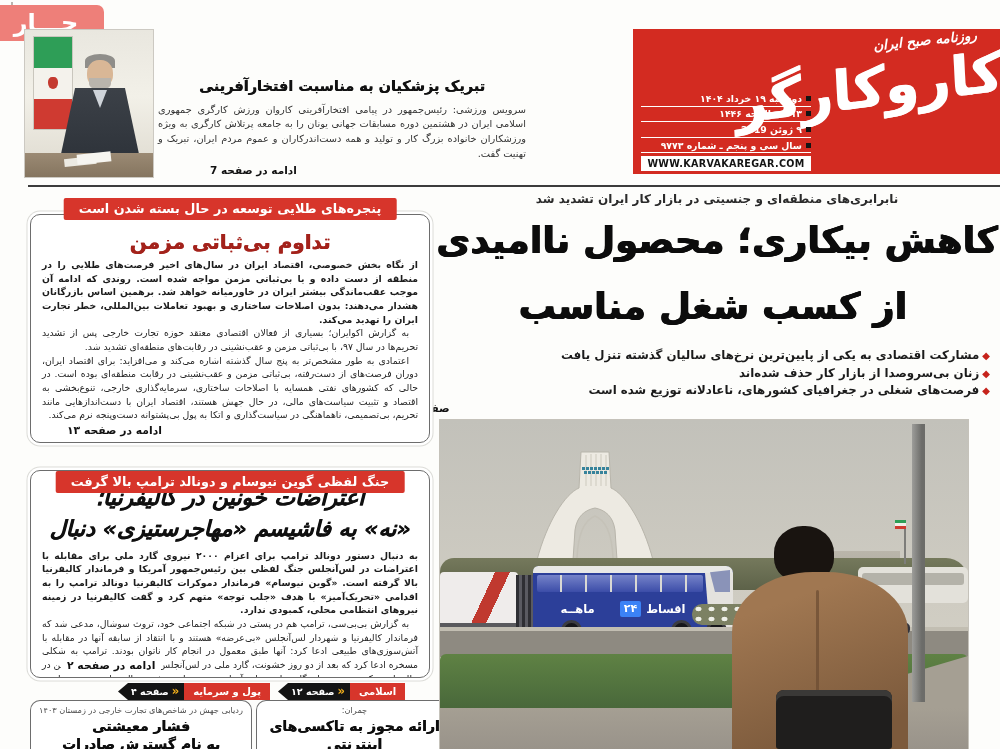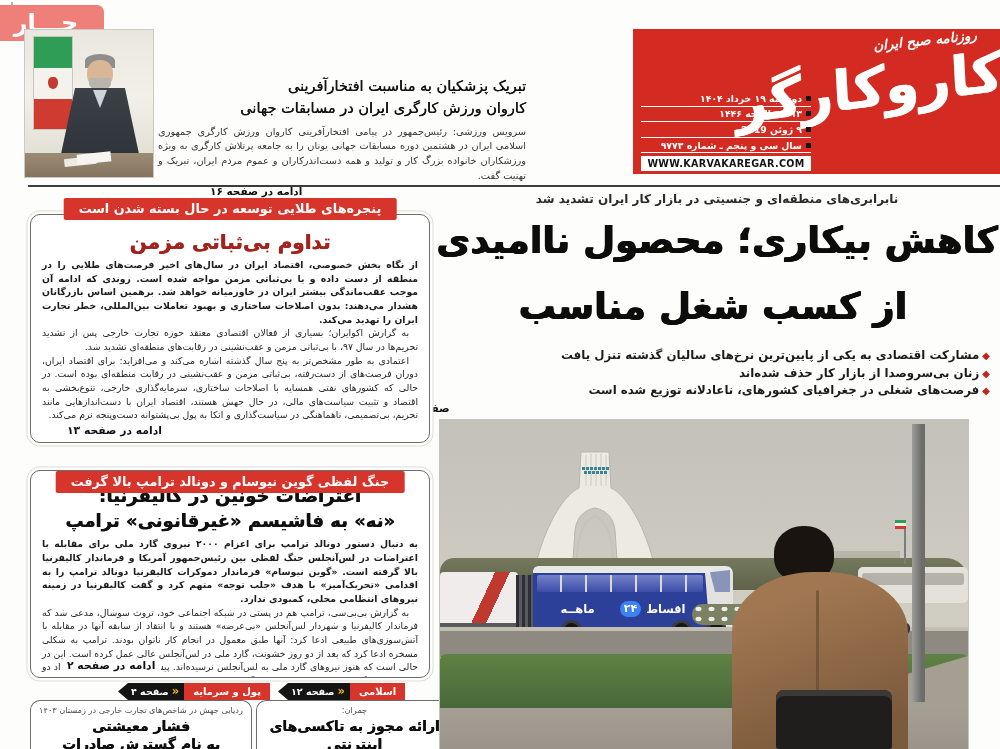--- a/index.html
+++ b/index.html
@@ -25,21 +25,21 @@
   .tsp-flag .r { height:33%; background:#cf3a31; }
   .tsp-hair { position:absolute; left:60px; top:24px; width:30px; height:14px; background:#8f8e8a; border-radius:50% 50% 0 0; }
   .tsp-head { position:absolute; left:62px; top:30px; width:26px; height:28px; background:#d9b796; border-radius:46%; }
   .tsp-beard { position:absolute; left:64px; top:48px; width:22px; height:12px; background:#b9b4ac; border-radius:0 0 50% 50%; }
   .tsp-body { position:absolute; left:36px; top:58px; width:78px; height:66px; background:linear-gradient(180deg,#3c4148,#2f343b); clip-path:polygon(18% 0, 82% 0, 100% 100%, 0 100%); }
   .tsp-shirt { position:absolute; left:68px; top:60px; width:14px; height:18px; background:#cfd4da; clip-path:polygon(0 0,100% 0,50% 100%); }
   .tsp-desk { position:absolute; left:0; bottom:0; width:100%; height:24px; background:linear-gradient(180deg,#9b8a74,#85755f); }
   .tsp-paper { position:absolute; left:52px; bottom:14px; width:34px; height:10px; background:#f6f5f0; transform:rotate(-6deg); box-shadow:-14px 2px 0 -1px #eceae2; }
 
   .ts-text { position:absolute; left:158px; top:76px; width:368px; }
-  .ts-title { text-align:right; font-weight:normal; font-size:14.5px; line-height:1.5; color:#111; text-shadow:0.4px 0 currentColor; }
+  .ts-title { text-align:center; font-weight:bold; font-size:14.5px; line-height:1.5; color:#111; text-shadow:0.4px 0 currentColor; }
   .ts-body { margin-top:5px; font-size:9.8px; line-height:1.5; text-align:justify; color:#333; }
   .ts-cont { margin-top:2px; text-align:left; padding-left:52px; font-weight:bold; font-size:10.5px; color:#111; }
 
   
   .masthead { position:absolute; left:633px; top:29px; width:367px; height:145px; background:#d32b21; }
   .mh-tagline { position:absolute; left:222px; top:3px; width:140px; text-align:center; color:#fff; font-size:13.5px; font-style:italic; font-weight:bold; transform:rotate(-6deg); }
   .mh-title { position:absolute; left:148px; top:24px; width:222px; text-align:center; color:#fff; font-size:55px; font-weight:bold; letter-spacing:-2px; transform:rotate(-7deg) skewX(-4deg); text-shadow:1px 0 currentColor; }
   .mh-dates { position:absolute; left:8px; top:62px; width:170px; }
   .mh-line { display:flex; align-items:center; gap:4px; height:15.6px; border-bottom:1.5px solid #fff; color:#fff; font-size:9.3px; font-weight:bold; white-space:nowrap; }
   .mh-sq { flex:0 0 auto; width:5px; height:5px; background:#141414; }
@@ -56,21 +56,21 @@
   .lead-bullets .diamond { color:#c6231b; font-size:10px; margin-left:3px; }
   .lead-pageref { position:absolute; left:406px; top:402px; font-size:11px; font-weight:bold; color:#111; }
 
   
   .abox { position:absolute; left:30px; width:400px; background:#fff; border:1.2px solid #6d6d6d; border-radius:10px; box-shadow:0 0 0 2.5px #fff, 0 0 0 3.5px #dcdcd8; overflow:hidden; }
   .abox1 { top:214px; height:229px; }
   .abox2 { top:470px; height:208px; }
   .aflag { position:absolute; top:198px; left:230px; transform:translateX(-50%); background:#d7352b; color:#fff; font-size:12.8px; font-weight:bold; padding:3px 15px 4px; border-radius:2px; white-space:nowrap; z-index:3; }
   .aflag2 { top:471px; }
   .atitle { margin-top:15px; text-align:center; font-size:20px; font-weight:bold; color:#a3221b; text-shadow:0.5px 0 currentColor; }
-  .atitle2 { margin-top:12px; text-align:center; font-size:18px; font-weight:bold; color:#101010; line-height:1.4; text-shadow:0.5px 0 currentColor; }
+  .atitle2 { margin-top:12px; text-align:center; font-size:22px; font-weight:bold; color:#101010; line-height:1.4; text-shadow:0.5px 0 currentColor;font-style:italic; }
   .abody { margin:4px 11px 0; font-size:9.3px; line-height:1.47; text-align:justify; color:#242424; }
   .abody p { text-indent:9px; }
   .abody p.lede { font-weight:bold; text-indent:0; color:#1c1c1c; }
   .acont { position:absolute; left:30px; bottom:5px; background:#fff; font-weight:bold; font-size:10.8px; color:#111; padding:0 6px; }
 
   
   .teaser-tag { position:absolute; top:683px; height:17px; display:flex; direction:rtl; align-items:stretch; z-index:4; }
   .tag-sec { background:#d7352b; color:#fff; font-size:10px; font-weight:bold; padding:0 9px; display:flex; align-items:center; white-space:nowrap; }
   .tag-page { background:#141414; color:#fff; font-size:9.5px; font-weight:bold; padding:0 5px 0 13px; display:flex; align-items:center; gap:3px; white-space:nowrap; clip-path:polygon(0 50%, 10px 0, 100% 0, 100% 100%, 10px 100%); }
   .tag-chev { color:#f4b11c; font-size:11.5px; line-height:1; }
@@ -93,21 +93,21 @@
   .ph-whitebus .win { position:absolute; left:4px; top:6px; right:4px; height:12px; background:#b4b2a9; border-radius:3px; }
   .ph-busrear { position:absolute; left:0; top:152px; width:78px; height:60px; background:#efeceb; border-radius:4px; background-image:linear-gradient(115deg, transparent 52%, #c0392f 52%, #c0392f 66%, transparent 66%); }
   .ph-busrear .skirt { position:absolute; bottom:0; width:100%; height:9px; background:#5a5a5e; }
   .ph-accordion { position:absolute; left:76px; top:155px; width:17px; height:56px; background:repeating-linear-gradient(90deg,#2e2e33 0 3px,#5a5a61 3px 6px); }
   .ph-bus { position:absolute; left:93px; top:146px; width:200px; height:68px; background:#2c3f99; border-radius:6px 8px 2px 2px; }
   .ph-bus .roof { position:absolute; top:0; left:0; right:0; height:7px; background:#e8e8e6; border-radius:6px 8px 0 0; }
   .ph-bus .wins { position:absolute; top:9px; left:4px; right:30px; height:17px; background:linear-gradient(180deg,#7583c9,#3c4da8); background-image:repeating-linear-gradient(90deg, transparent 0 23px, #d9d9d4 23px 25px), linear-gradient(180deg,#7583c9,#3c4da8); border-radius:2px; }
   .ph-bus .cab { position:absolute; top:7px; right:0; width:28px; height:61px; background:#e4e2de; clip-path:polygon(0 0, 100% 0, 100% 100%, 18% 100%); }
   .ph-bus .shield { position:absolute; top:4px; right:3px; width:20px; height:22px; background:#8a93b8; clip-path:polygon(0 10%, 100% 0, 100% 100%, 25% 100%); }
   .bus-ad { position:absolute; top:31px; left:10px; width:160px; height:24px; display:flex; direction:rtl; align-items:center; justify-content:center; gap:5px; color:#fff; font-weight:bold; font-size:11.5px; white-space:nowrap; }
-  .ad-badge { background:#3b82f6; color:#fff; padding:1px 4px 2px; border-radius:8px; font-size:11px;margin-left:20px; }
+  .ad-badge { background:#3b82f6; color:#fff; padding:1px 4px 2px; border-radius:2px; font-size:11px;margin-left:20px; }
   .wheel { position:absolute; bottom:-7px; width:21px; height:21px; background:#16161a; border:3px solid #3c3c40; border-radius:50%; }
   .w1 { left:28px; } .w2 { left:138px; } .w3 { right:6px; }
   .ph-curb { position:absolute; left:0; top:207px; width:528px; height:4px; background:#c2beb2; }
   .ph-road { position:absolute; left:0; top:211px; width:528px; height:26px; background:#8e8a81; }
   .ph-flowers { position:absolute; left:252px; top:184px; width:128px; height:21px; border-radius:10px; background-color:#7c8163; background-image:radial-gradient(#eef0e8 2.6px, transparent 3.4px); background-size:13px 10px; }
   .ph-grass { position:absolute; left:0; top:234px; width:528px; height:58px; background:linear-gradient(180deg,#5f8244,#47663a); border-radius:6px 6px 0 0; }
   .ph-pave-wedge { position:absolute; left:310px; top:236px; width:218px; height:93px; background:#a59f93; clip-path:polygon(100% 0, 100% 100%, 0 100%, 16% 58%); }
   .ph-pave { position:absolute; left:0; top:288px; width:528px; height:41px; background:linear-gradient(180deg,#a59f93,#99938a); }
   .ph-kiosk { position:absolute; left:427px; top:188px; width:27px; height:44px; background:linear-gradient(180deg,#cd8047,#b06a39); border-radius:3px; }
   .ph-moto { position:absolute; left:452px; top:202px; width:18px; height:13px; background:#33333a; border-radius:40%; }
@@ -141,24 +141,23 @@
     <div class="tsp-head"></div>
     <div class="tsp-beard"></div>
     <div class="tsp-body"></div>
     <div class="tsp-shirt"></div>
     <div class="tsp-desk"></div>
     <div class="tsp-paper"></div>
   </div>
   <div class="ts-text">
     <div class="ts-title">
       <span style="display:block">تبریک پزشکیان به مناسبت افتخارآفرینی</span>
-      <span style="display:block">کاروان ورزش کارگری ایران در مسابقات جهانی</span>
     </div>
     <div class="ts-body">سرویس ورزشی: رئیس‌جمهور در پیامی افتخارآفرینی کاروان ورزش کارگری جمهوری اسلامی ایران در هشتمین دوره مسابقات جهانی یونان را به جامعه پرتلاش کارگری به ویژه ورزشکاران خانواده بزرگ کار و تولید و همه دست‌اندرکاران و عموم مردم ایران، تبریک و تهنیت گفت.</div>
-    <div class="ts-cont">ادامه در صفحه ۱۶</div>
+    <div class="ts-cont">ادامه در صفحه 7</div>
   </div>
 
   <div class="masthead">
     <div class="mh-tagline">روزنامه صبح ایران</div>
     <div class="mh-title">کاروکارگر</div>
     <div class="mh-dates">
       <div class="mh-line">
           <span class="mh-sq"></span>
           <span>دوشنبه ۱۹ خرداد ۱۴۰۴</span>
         </div>
@@ -204,21 +203,21 @@
       <p>به گزارش اکوایران؛ بسیاری از فعالان اقتصادی معتقد حوزه تجارت خارجی پس از تشدید تحریم‌ها در سال ۹۷، با بی‌ثباتی مزمن و عقب‌نشینی در رقابت‌های منطقه‌ای تشدید شد.</p>
       <p>اعتمادی به طور مشخص‌تر به پنج سال گذشته اشاره می‌کند و می‌افزاید: برای اقتصاد ایران، دوران فرصت‌های از دست‌رفته، بی‌ثباتی مزمن و عقب‌نشینی در رقابت منطقه‌ای بوده است. در حالی که کشورهای نفتی همسایه با اصلاحات ساختاری، سرمایه‌گذاری خارجی، تنوع‌بخشی به اقتصاد و تثبیت سیاست‌های مالی، در حال جهش هستند، اقتصاد ایران با دست‌اندازهایی مانند تحریم، بی‌تصمیمی، ناهماهنگی در سیاست‌گذاری و اتکا به پول بی‌پشتوانه دست‌وپنجه نرم می‌کند.</p>
     </div>
     <div class="acont">ادامه در صفحه ۱۳</div>
   </div>
 
   <div class="aflag aflag2">جنگ لفظی گوین نیوسام و دونالد ترامپ بالا گرفت</div>
   <div class="abox abox2">
     <div class="atitle2">
       <span style="display:block">اعتراضات خونین در کالیفرنیا؛</span>
-      <span style="display:block">«نه» به فاشیسم «غیرقانونی» ترامپ</span>
+      <span style="display:block">«نه» به فاشیسم «مهاجرستیزی» دنبال</span>
     </div>
     <div class="abody">
       <p class="lede">به دنبال دستور دونالد ترامپ برای اعزام ۲۰۰۰ نیروی گارد ملی برای مقابله با اعتراضات در لس‌آنجلس جنگ لفظی بین رئیس‌جمهور آمریکا و فرماندار کالیفرنیا بالا گرفته است. «گوین نیوسام» فرماندار دموکرات کالیفرنیا دونالد ترامپ را به اقدامی «تحریک‌آمیز» با هدف «جلب توجه» متهم کرد و گفت کالیفرنیا در زمینه نیروهای انتظامی محلی، کمبودی ندارد.</p>
       <p>به گزارش بی‌بی‌سی، ترامپ هم در پستی در شبکه اجتماعی خود، تروث سوشال، مدعی شد که فرماندار کالیفرنیا و شهردار لس‌آنجلس «بی‌عرضه» هستند و با انتقاد از سابقه آنها در مقابله با آتش‌سوزی‌های طبیعی ادعا کرد: آنها طبق معمول در انجام کار ناتوان بودند. ترامپ به شکلی مسخره ادعا کرد که بعد از دو روز خشونت، گارد ملی در لس‌آنجلس عالی عمل کرده است. این در حالی است که هنوز نیروهای گارد ملی به لس‌آنجلس نرسیده‌اند. پیشتر دونالد ترامپ دستور داد دو هزار نیروی گارد ملی برای مقابله با ناآرامی‌های پس از یورش به مهاجران غیرقانونی، در لس‌آنجلس مستقر شوند.</p>
     </div>
     <div class="acont">ادامه در صفحه ۲</div>
   </div>
 
   <div class="teaser-tag tag-money">
     <span class="tag-sec">پول و سرمایه</span>

